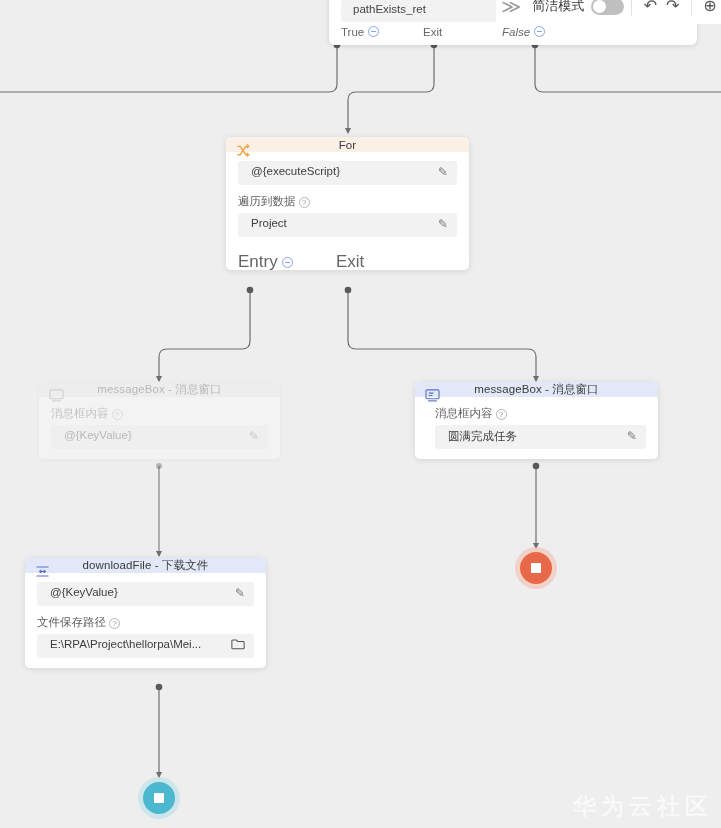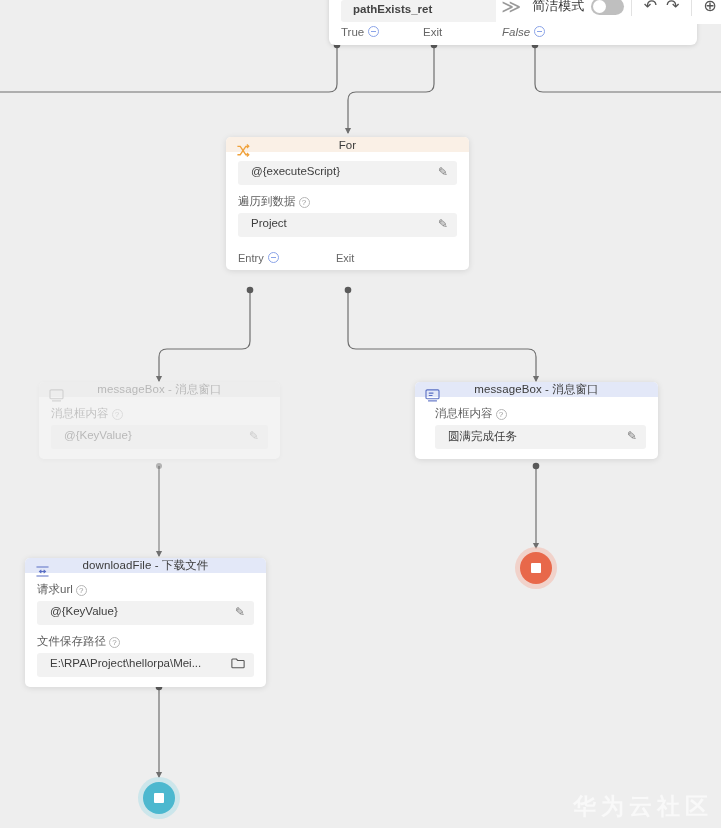--- a/index.html
+++ b/index.html
@@ -33,21 +33,21 @@
   }
   .cond-field {
     position: absolute;
     left: 12px; top: 40px;
     width: 344px; height: 22px;
     background: #f2f2f2;
     border-radius: 3px;
   }
   .cond-field span {
     position: absolute; left: 12px; top: 3px;
-    font-size: 11.5px; color: #444; font-weight: bold;
+    font-size: 11.5px; color: #444;
   }
   .port-label {
     position: absolute;
     font-size: 11.5px;
     color: #666;
     white-space: nowrap;
   }
   .port-collapse {
     display: inline-block;
     width: 11px; height: 11px;
@@ -181,21 +181,21 @@
     color: #777;
     line-height: 15px;
   }
   .node-ports {
     position: relative;
     height: 18px;
     padding: 0 12px;
   }
   .node-ports .pl {
     position: absolute;
-    font-size: 11px;
+    font-size: 17px;
     color: #666;
     top: 0;
   }
 
   
   .node-for .node-head { background: #faf0e6; }
   .node-for { border-radius: 5px; }
 
   
   .node-blue .node-head { background: #e3e8f8; }
@@ -383,21 +383,20 @@
         <svg width="15" height="13" viewBox="0 0 16 14" fill="none" stroke="#5a6fc4" stroke-width="1.2">
           <path d="M1.5 2.2h13M1.5 11.8h13"></path>
           <path d="M5 7h6"></path>
           <path d="M9.2 5.2L11.2 7l-2 1.8"></path>
           <path d="M6.8 5.2L4.8 7l2 1.8"></path>
         </svg>
       </span>
       <span class="node-title">downloadFile - 下载文件</span>
     </div>
     <div class="node-body">
-      <div class="fld-label"><span>请求url</span><span class="q-ico">?</span></div>
       <div class="fld-input">
         <span class="val">@{KeyValue}</span>
         <span class="act">✎</span>
       </div>
       <div class="fld-label"><span>文件保存路径</span><span class="q-ico">?</span></div>
       <div class="fld-input" style="margin-bottom:4px;">
         <span class="val">E:\RPA\Project\hellorpa\Mei...</span>
         <span class="act">
           <svg width="14" height="12" viewBox="0 0 16 13" fill="none" stroke="#555" stroke-width="1.2">
             <path d="M1 3.2V11a1 1 0 001 1h12a1 1 0 001-1V4.6a1 1 0 00-1-1H7.6L6.2 2H2a1 1 0 00-1 1.2z"></path>

